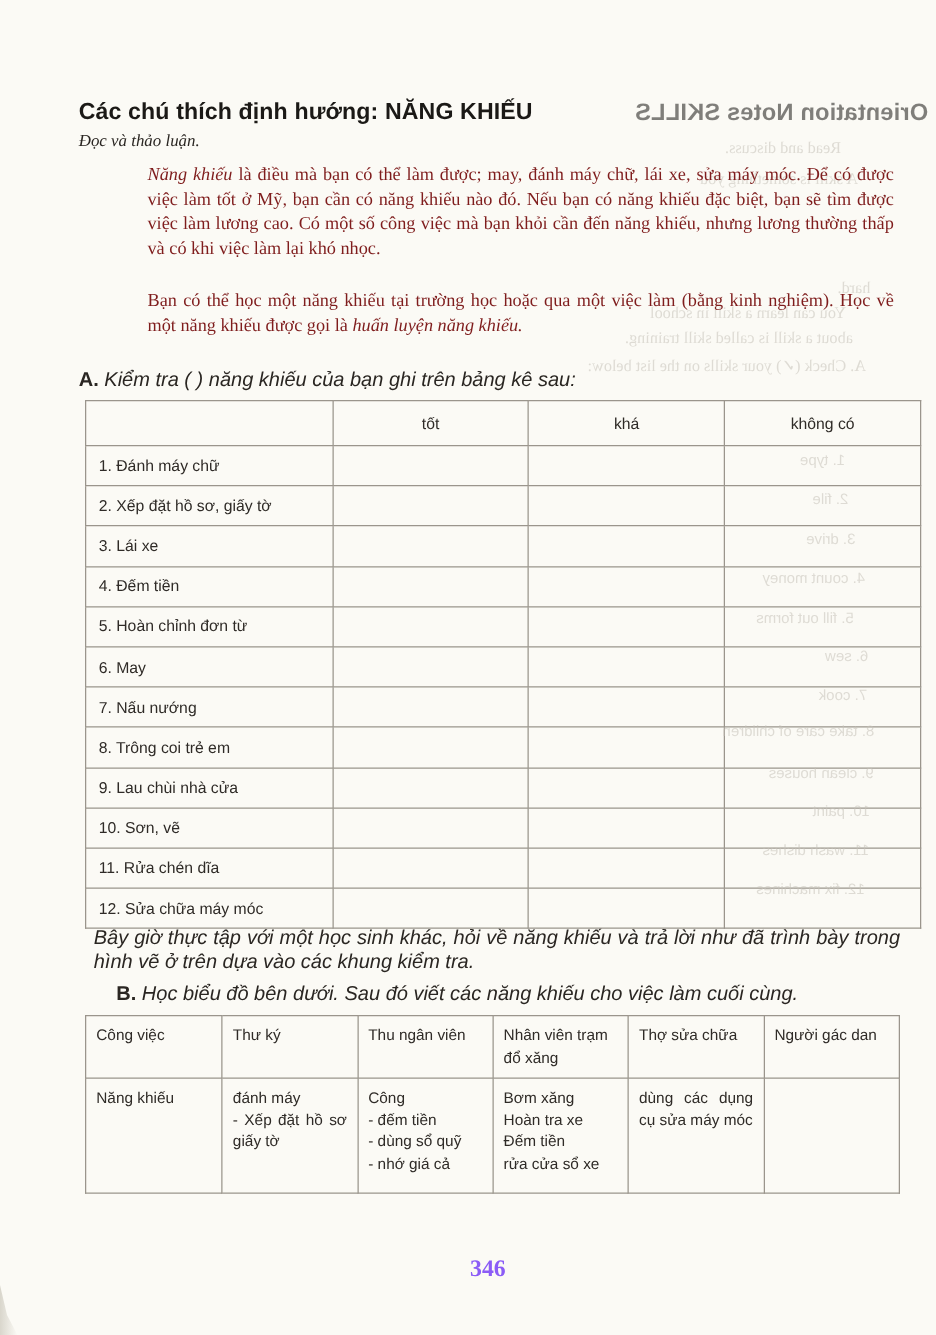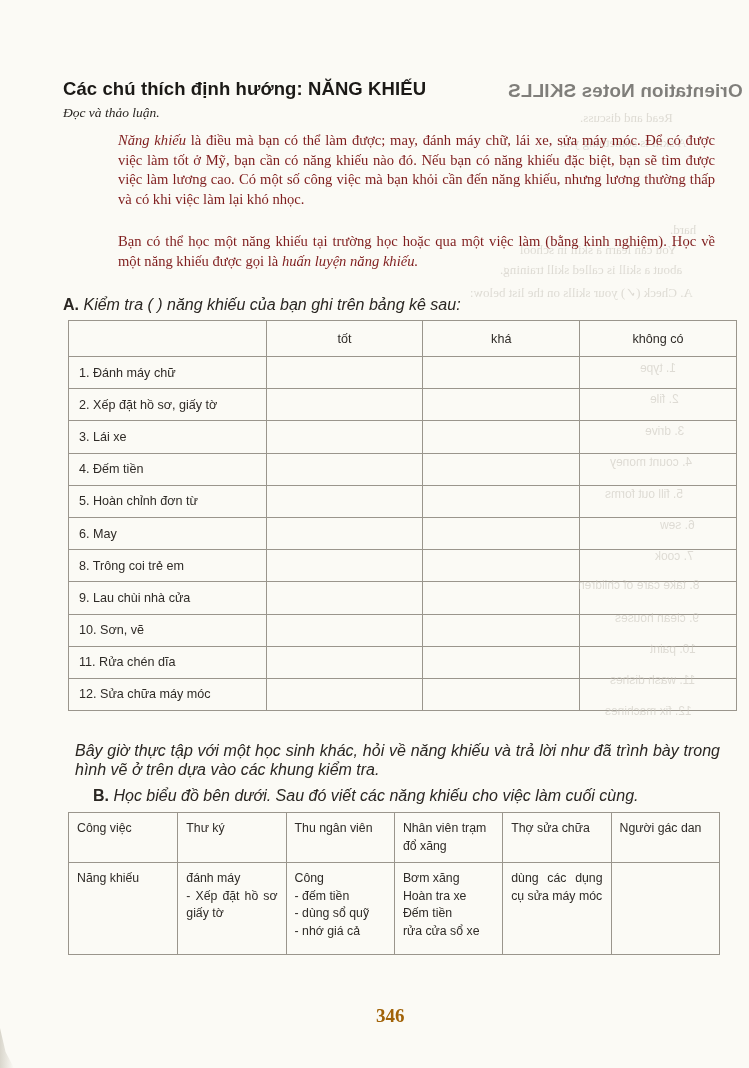--- a/index.html
+++ b/index.html
@@ -63,21 +63,21 @@
   #tableB { left: 68px; top: 812px; width: 652px; }
   #tableB td { font-size: 12.3px; vertical-align: top; padding: 7px 8px 0 8px; line-height: 17.5px; margin-top: 29px; }
   #tableB tr.head td { height: 42px; }
   #tableB tr.body td { height: 84px; }
   #tableB td.c0 { width: 94px; }
   #tableB td.cx { width: 93px; }
   .justify2 { text-align: justify; text-align-last: left; }
 
   .page-number {
     position: absolute; left: 376px; top: 1005px;
-    font-family: "Liberation Serif", serif; font-weight: bold; font-size: 19px; color: #a16207;
+    font-family: "Liberation Serif", serif; font-weight: bold; font-size: 19px; color: #8b5cf6;
   }
 </style>
 </head>
 <body>
 
 <div class="page-shade"></div>
 
 <div class="ghost title" style="left:508px; top:80px;">Orientation Notes SKILLS</div>
 <div class="ghost body" style="left:580px; top:110px;">Read and discuss.</div>
 <div class="ghost body" style="left:560px; top:135px;">A skill is something you</div>
@@ -133,20 +133,26 @@
         <td class="blank"></td>
       </tr>
     <tr>
         <td>5. Hoàn chỉnh đơn từ</td>
         <td class="blank"></td>
         <td class="blank"></td>
         <td class="blank"></td>
       </tr>
     <tr>
         <td>6. May</td>
+        <td class="blank"></td>
+        <td class="blank"></td>
+        <td class="blank"></td>
+      </tr>
+    <tr>
+        <td>7. Nấu nướng</td>
         <td class="blank"></td>
         <td class="blank"></td>
         <td class="blank"></td>
       </tr>
     <tr>
         <td>8. Trông coi trẻ em</td>
         <td class="blank"></td>
         <td class="blank"></td>
         <td class="blank"></td>
       </tr>

